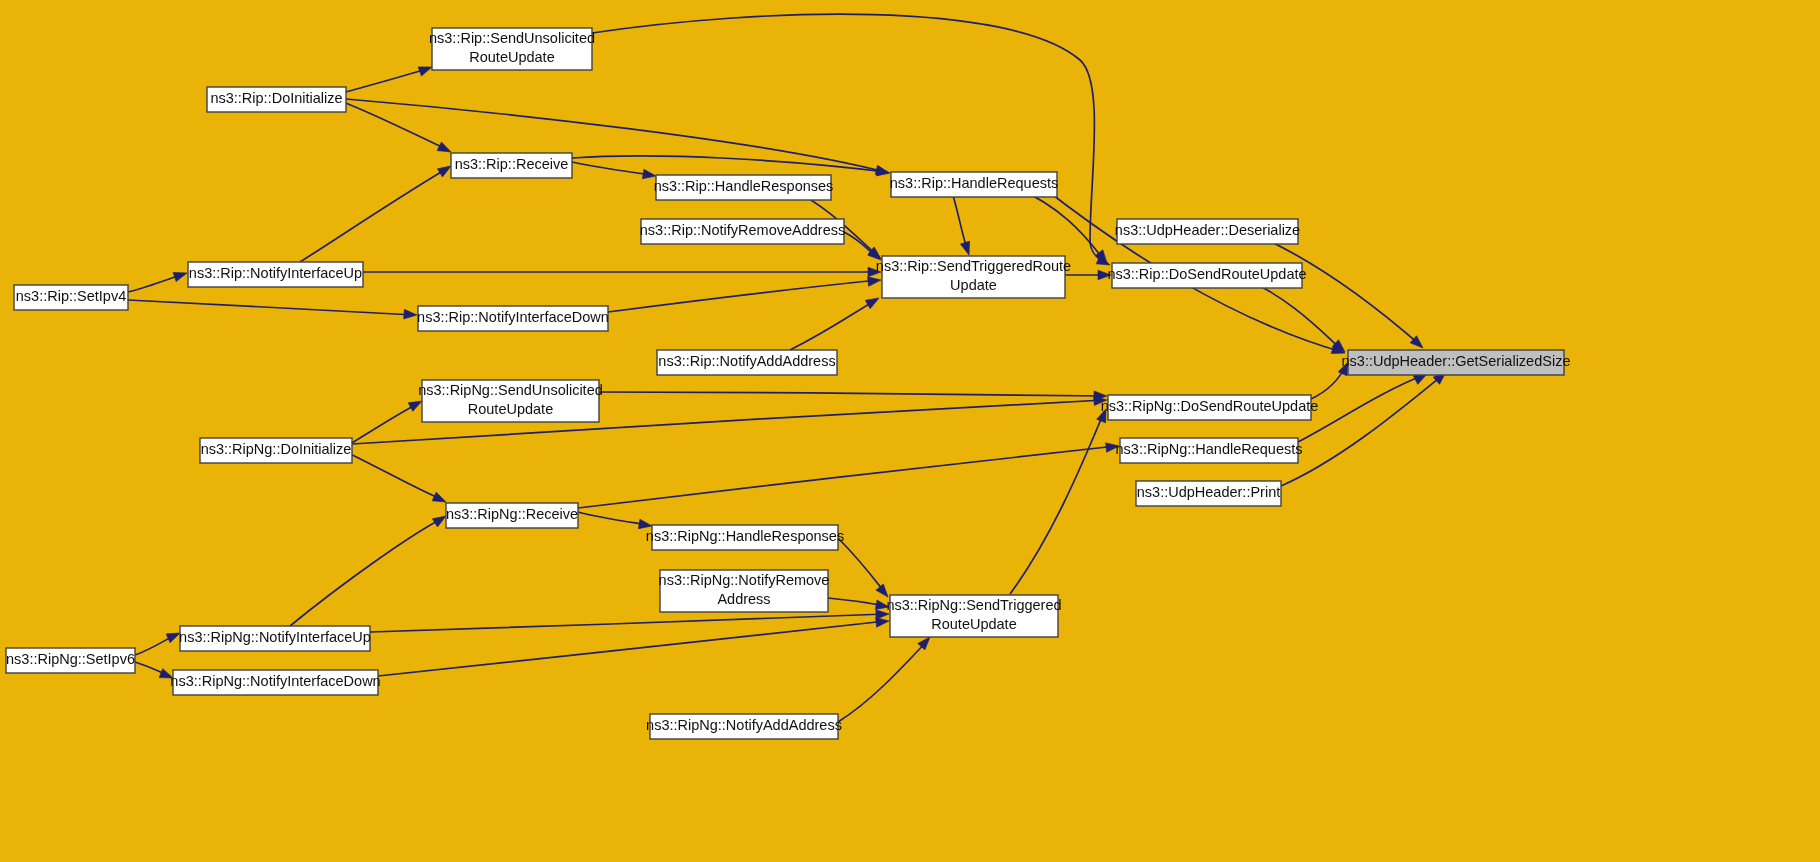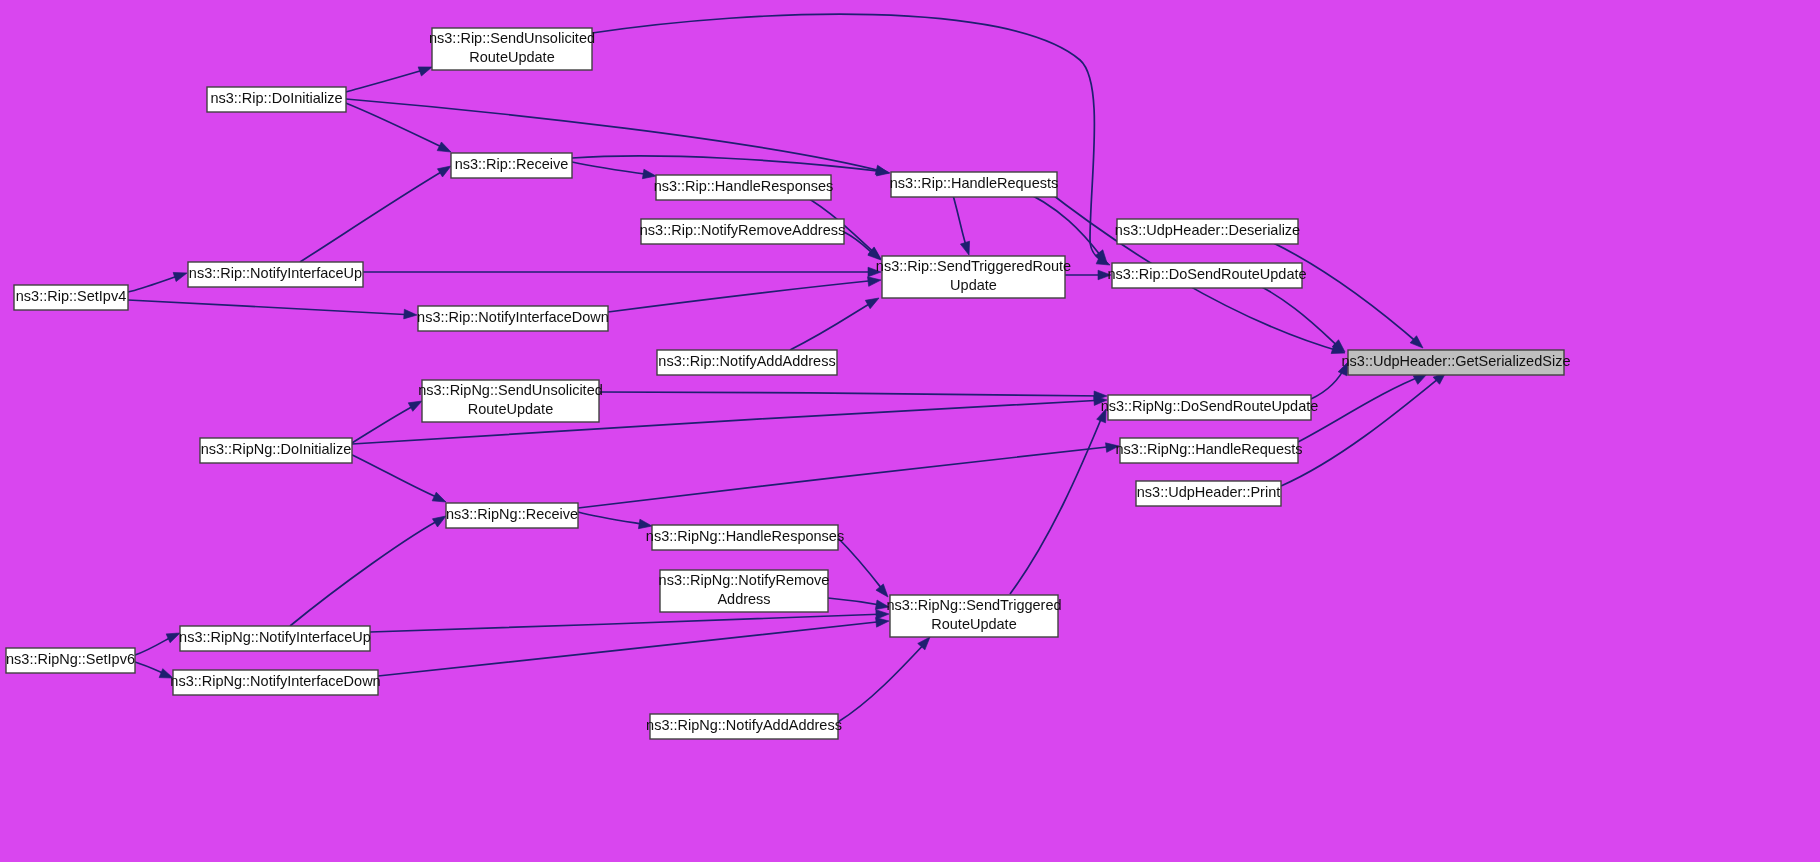--- a/index.html
+++ b/index.html
@@ -4,21 +4,21 @@
 <style>
   html, body {
     margin: 0;
     padding: 0;
     background: #ffffff;
   }
   #graph-root {
     position: relative;
     width: 1820px;
     height: 862px;
-    background: #d946ef;
+    background: #eab308;
     font-family: "Liberation Sans", sans-serif;
   }
   svg#callgraph {
     display: block;
     width: 1820px;
     height: 862px;
   }
   .node-box {
     fill: #ffffff;
     stroke: #404040;

